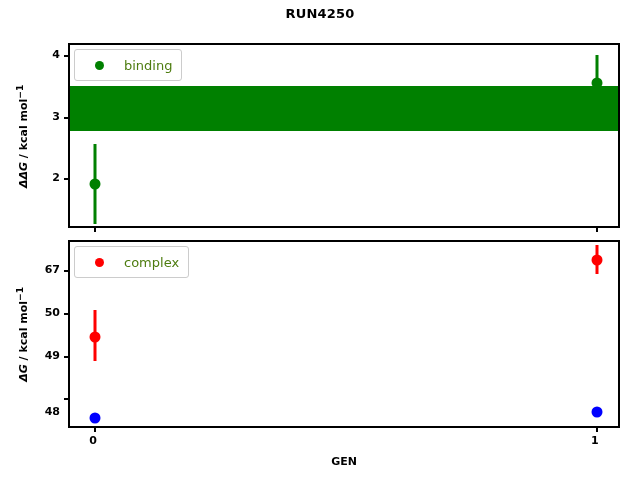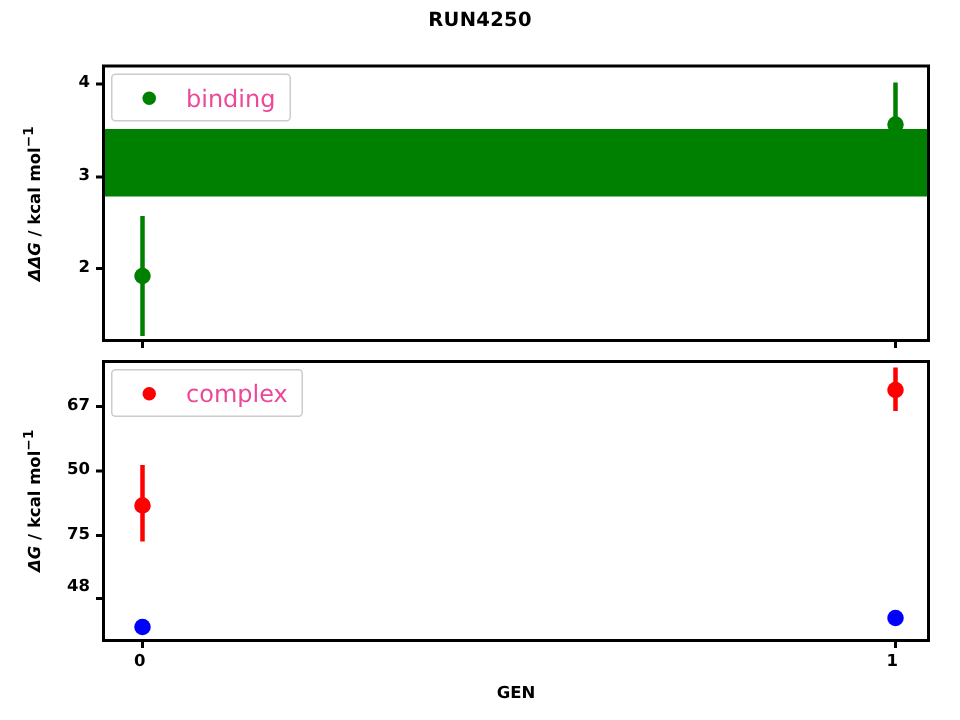--- a/index.html
+++ b/index.html
@@ -159,22 +159,22 @@
     border-radius: 50%;
     display: block;
   }
   .lg-dotline {
     width: 30px;
     height: 0;
     border-top: 2px dotted #1a7a1a;
     display: block;
   }
   .legend-text {
-    font-size: 16px;
-    color: #ec4899;
+    font-size: 13px;
+    color: #4d7c0f;
     padding-left: 8px;
     white-space: nowrap;
   }
 </style>
 </head>
 <body>
 
 <div id="figure">
 
   <div class="fig-title">RUN4250</div>
@@ -218,23 +218,23 @@
         <div class="marker" style="left: 25.0909px; top: 176.464px; background: rgb(0, 0, 255);"></div>
         <div class="errbar" style="left: 526.909px; top: 166.209px; height: 7.69091px; background: rgb(0, 0, 255);"></div>
         <div class="marker" style="left: 526.909px; top: 170.055px; background: rgb(0, 0, 255);"></div>
         <div class="errbar" style="left: 25.0909px; top: 67.5091px; height: 51.2727px; background: rgb(255, 0, 0);"></div>
         <div class="marker" style="left: 25.0909px; top: 94.8545px; background: rgb(255, 0, 0);"></div>
         <div class="errbar" style="left: 526.909px; top: 2.99091px; height: 29.4818px; background: rgb(255, 0, 0);"></div>
         <div class="marker" style="left: 526.909px; top: 18.3727px; background: rgb(255, 0, 0);"></div>
       </div>
     <div id="bottom-ticks">
         <div class="ytick" style="top: 156.236px;"></div>
-        <div class="yticklabel" style="left: -42px; width: 32px; top: 142px;">48</div>
+        <div class="yticklabel" style="left: -42px; width: 32px; top: 163px;">48</div>
         <div class="ytick" style="top: 113.509px;"></div>
-        <div class="yticklabel" style="left: -42px; width: 32px; top: 106.509px;">75</div>
+        <div class="yticklabel" style="left: -42px; width: 32px; top: 106.509px;">49</div>
         <div class="ytick" style="top: 70.7818px;"></div>
         <div class="yticklabel" style="left: -42px; width: 32px; top: 63.7818px;">50</div>
         <div class="ytick" style="top: 28.0545px;"></div>
         <div class="yticklabel" style="left: -42px; width: 32px; top: 21.0545px;">67</div>
         <div class="xtick" style="left: 24.0909px;"></div>
         <div class="xtick" style="left: 525.909px;"></div>
       </div>
 
     <div class="legend" id="legend-bottom" style="left:4px; top:4px;">
       <div class="legend-row">

